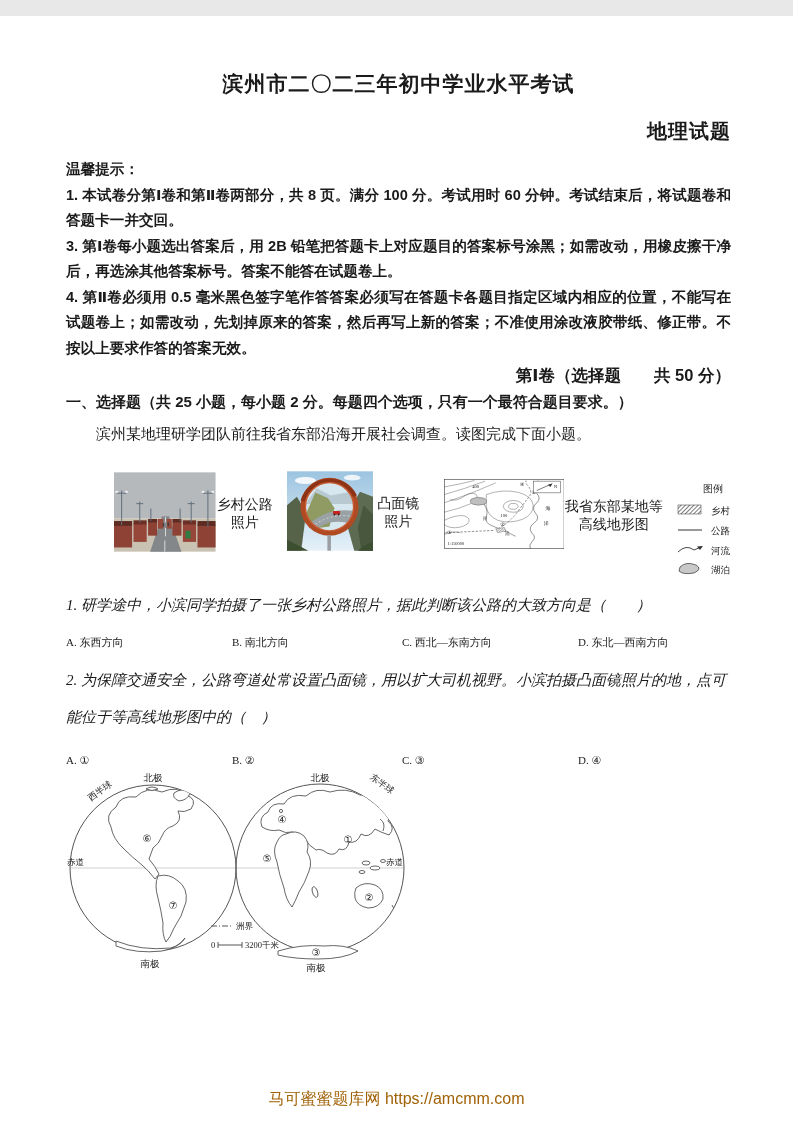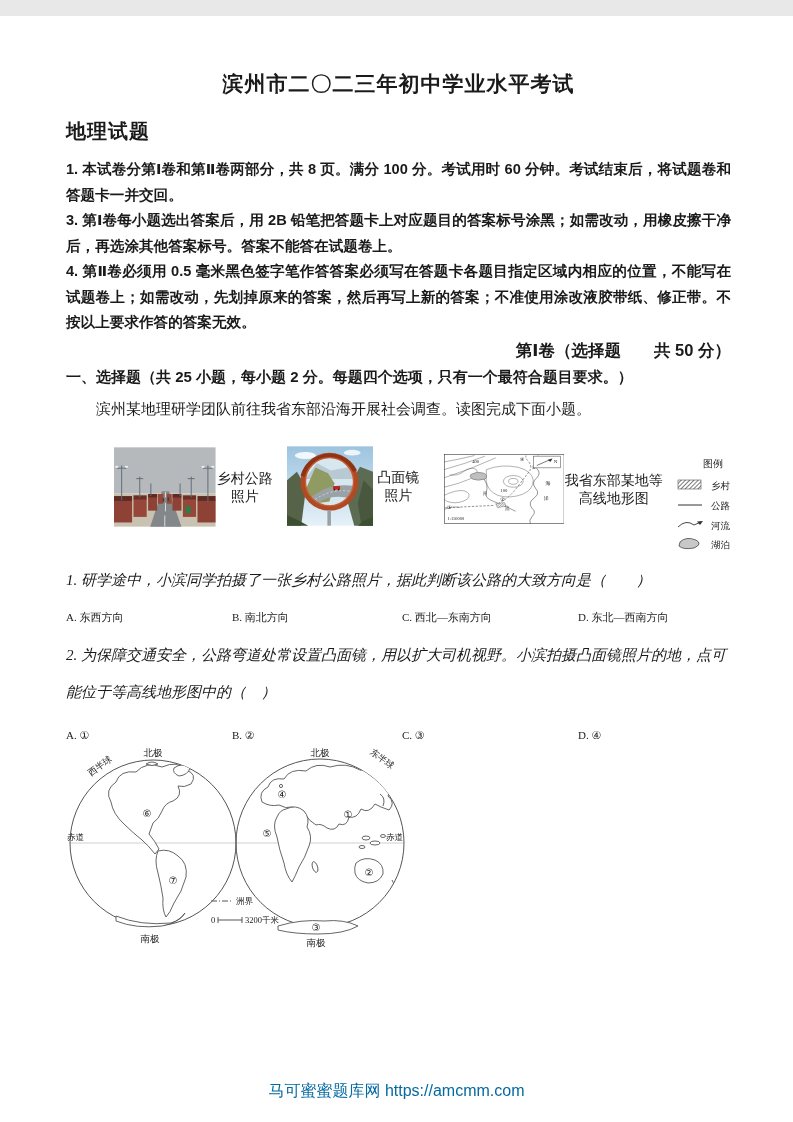--- a/index.html
+++ b/index.html
@@ -3,50 +3,51 @@
 <meta charset="utf-8">
 <style>
   html,body { margin:0; padding:0; background:#e8e8e8; }
   .page {
     width:793px; height:1122px; margin:16px auto; background:#ffffff;
     position:relative; box-sizing:border-box; padding:54px 62px 0 66px;
     font-family:"Liberation Serif","DejaVu Serif",serif; color:#1a1a1a;
     overflow:hidden;
   }
   .title { text-align:center; font-size:21px; font-weight:bold; margin:0 0 20px 0; letter-spacing:1px; }
-  .subtitle { text-align:left; font-size:20px; font-weight:bold; margin:0 0 12px 0; letter-spacing:1px; }
+  .subtitle { text-align:right; font-size:20px; font-weight:bold; margin:0 0 12px 0; letter-spacing:1px; }
   .notice { font-family:"Liberation Sans","DejaVu Sans",sans-serif; font-weight:bold; font-size:14.6px; line-height:25.5px; }
   .notice p { margin:0; text-align:justify; }
   .section-header { text-align:right; font-weight:bold; font-size:16.5px; margin:4px 0 2px 0; font-family:"Liberation Sans","DejaVu Sans",sans-serif; }
   .instruction { font-weight:bold; font-size:15px; line-height:26px; font-family:"Liberation Sans","DejaVu Sans",sans-serif; }
   .intro { font-size:15px; text-indent:2em; line-height:26px; margin:6px 0 2px 0; }
   .intro.wide { line-height:37px; margin:8px 0 0 0; }
   .figures-row { display:flex; align-items:flex-start; margin:8px 0 2px 0; }
   .figcol { display:flex; align-items:center; }
   .figcaption { font-size:14px; margin-top:3px; text-align:center; }
   .question { font-size:15px; line-height:32px; margin:12px 0 0 0;font-style:italic; }
   .options { display:flex; font-size:11px; margin:14px 0 2px 0; }
   .options span:nth-child(1){ width:166px; }
   .options span:nth-child(2){ width:170px; }
   .options span:nth-child(3){ width:176px; }
   .worldmap-block { margin-top:4px; width:400px; }
-  .footer { position:absolute; left:0; bottom:36px; width:100%; text-align:center;
-    color:#0369a1; font-size:16px; font-family:"Liberation Sans","DejaVu Sans",sans-serif; }
+  .footer { position:absolute; left:0; bottom:28px; width:100%; text-align:center;
+    color:#a16207; font-size:16px; font-family:"Liberation Sans","DejaVu Sans",sans-serif; }
   svg text { font-family:"Liberation Serif","DejaVu Serif",serif; fill:#222; }
   svg { display:block; }
 </style>
 </head>
 <body>
 
 <div class="page">
 
   <h1 class="title">滨州市二〇二三年初中学业水平考试</h1>
   <h2 class="subtitle">地理试题</h2>
 
   <div class="notice">
+    <p>温馨提示：</p>
     <p>1. 本试卷分第Ⅰ卷和第Ⅱ卷两部分，共 8 页。满分 100 分。考试用时 60 分钟。考试结束后，将试题卷和答题卡一并交回。</p>
     <p>3. 第Ⅰ卷每小题选出答案后，用 2B 铅笔把答题卡上对应题目的答案标号涂黑；如需改动，用橡皮擦干净后，再选涂其他答案标号。答案不能答在试题卷上。</p>
     <p>4. 第Ⅱ卷必须用 0.5 毫米黑色签字笔作答答案必须写在答题卡各题目指定区域内相应的位置，不能写在试题卷上；如需改动，先划掉原来的答案，然后再写上新的答案；不准使用涂改液胶带纸、修正带。不按以上要求作答的答案无效。</p>
   </div>
 
   <div class="section-header">第Ⅰ卷（选择题　　共 50 分）</div>
   <div class="instruction">一、选择题（共 25 小题，每小题 2 分。每题四个选项，只有一个最符合题目要求。）</div>
 
   <p class="intro">滨州某地理研学团队前往我省东部沿海开展社会调查。读图完成下面小题。</p>
 

